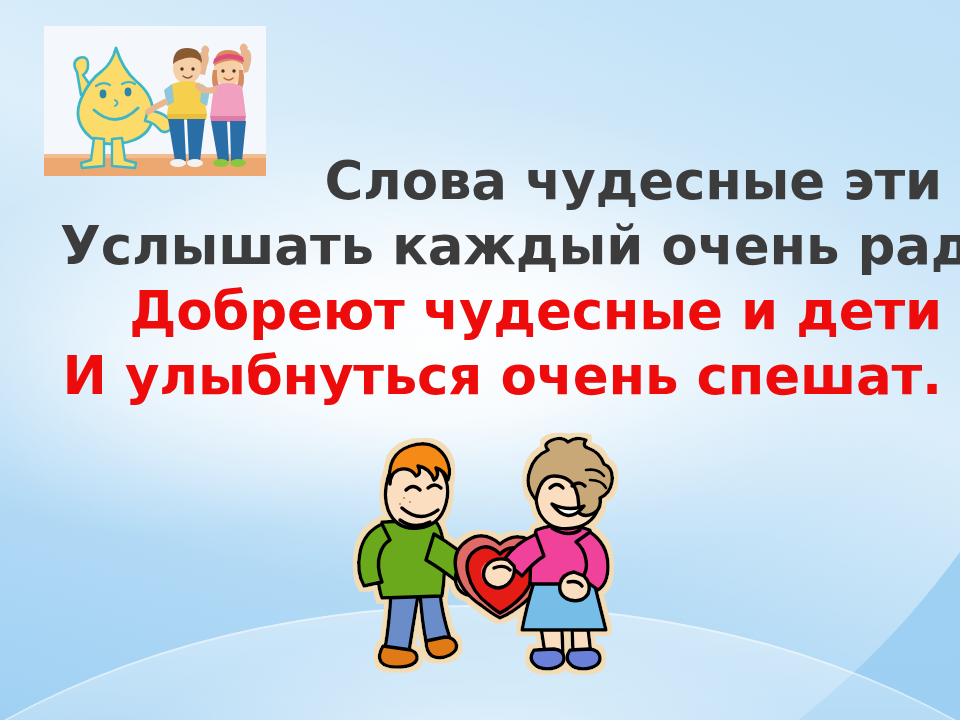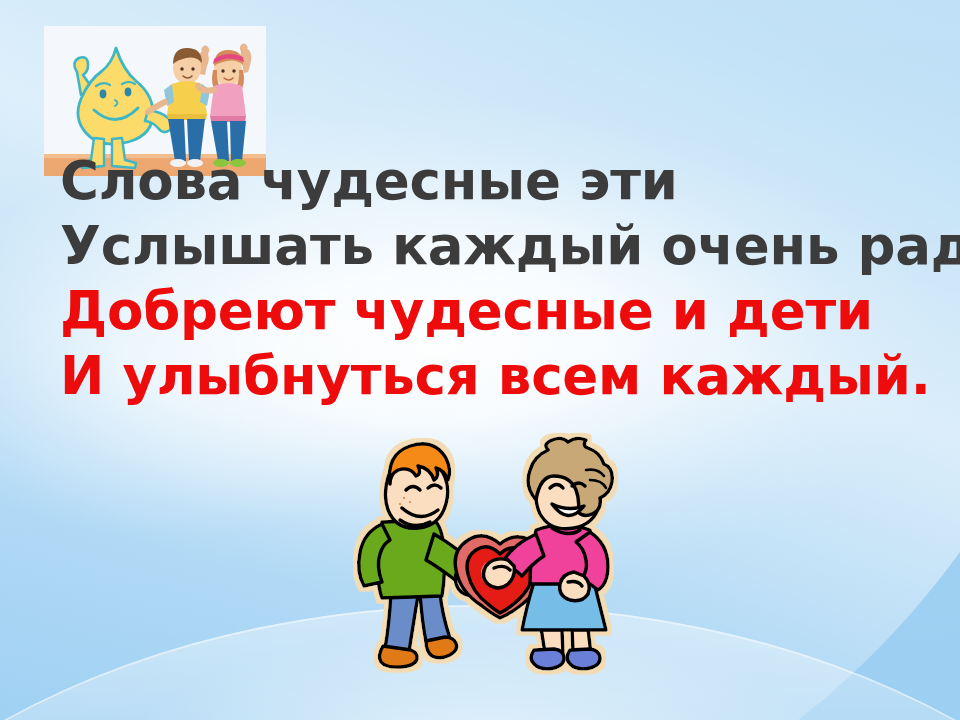--- a/index.html
+++ b/index.html
@@ -96,20 +96,21 @@
     background: #f3f7fb;
   }
   #corner-photo svg { display: block; width: 100%; height: 100%; }
 
   
   #poem {
     position: absolute;
     left: 60px;
     top: 148px;
     width: 882px;
+    text-align: right;
     line-height: 65px;
   }
   .poem-line {
     font-size: 53px;
     font-weight: 700;
     letter-spacing: -0.2px;
     white-space: nowrap;
   }
   .poem-line.dark  { color: #3c3c3c; }
   .poem-line.accent{ color: #ee0B0B; }
@@ -218,21 +219,21 @@
         <ellipse cx="177" cy="137" rx="8" ry="4" fill="#8cc63e"></ellipse>
         <ellipse cx="194" cy="137" rx="8" ry="4" fill="#8cc63e"></ellipse>
       </g>
     </svg>
   </div>
 
   <div id="poem">
     <div class="poem-line dark" style="color: rgb(60, 60, 60);">Слова чудесные эти</div>
     <div class="poem-line dark" style="color: rgb(60, 60, 60);">Услышать каждый очень рад;</div>
     <div class="poem-line accent" style="color: rgb(238, 11, 11);">Добреют чудесные и дети</div>
-    <div class="poem-line accent" style="color: rgb(238, 11, 11);">И улыбнуться всем каждый.</div>
+    <div class="poem-line accent" style="color: rgb(238, 11, 11);">И улыбнуться очень спешат.</div>
   </div>
 
   <div id="kids-art">
     <svg viewBox="0 0 330 278" xmlns="http://www.w3.org/2000/svg">
       <defs>
         <filter id="halo" x="-20%" y="-20%" width="140%" height="140%">
           <feMorphology in="SourceAlpha" operator="dilate" radius="4" result="fat"></feMorphology>
           <feFlood flood-color="#f3dcb4" result="c"></feFlood>
           <feComposite in="c" in2="fat" operator="in" result="glow"></feComposite>
           <feMerge>

